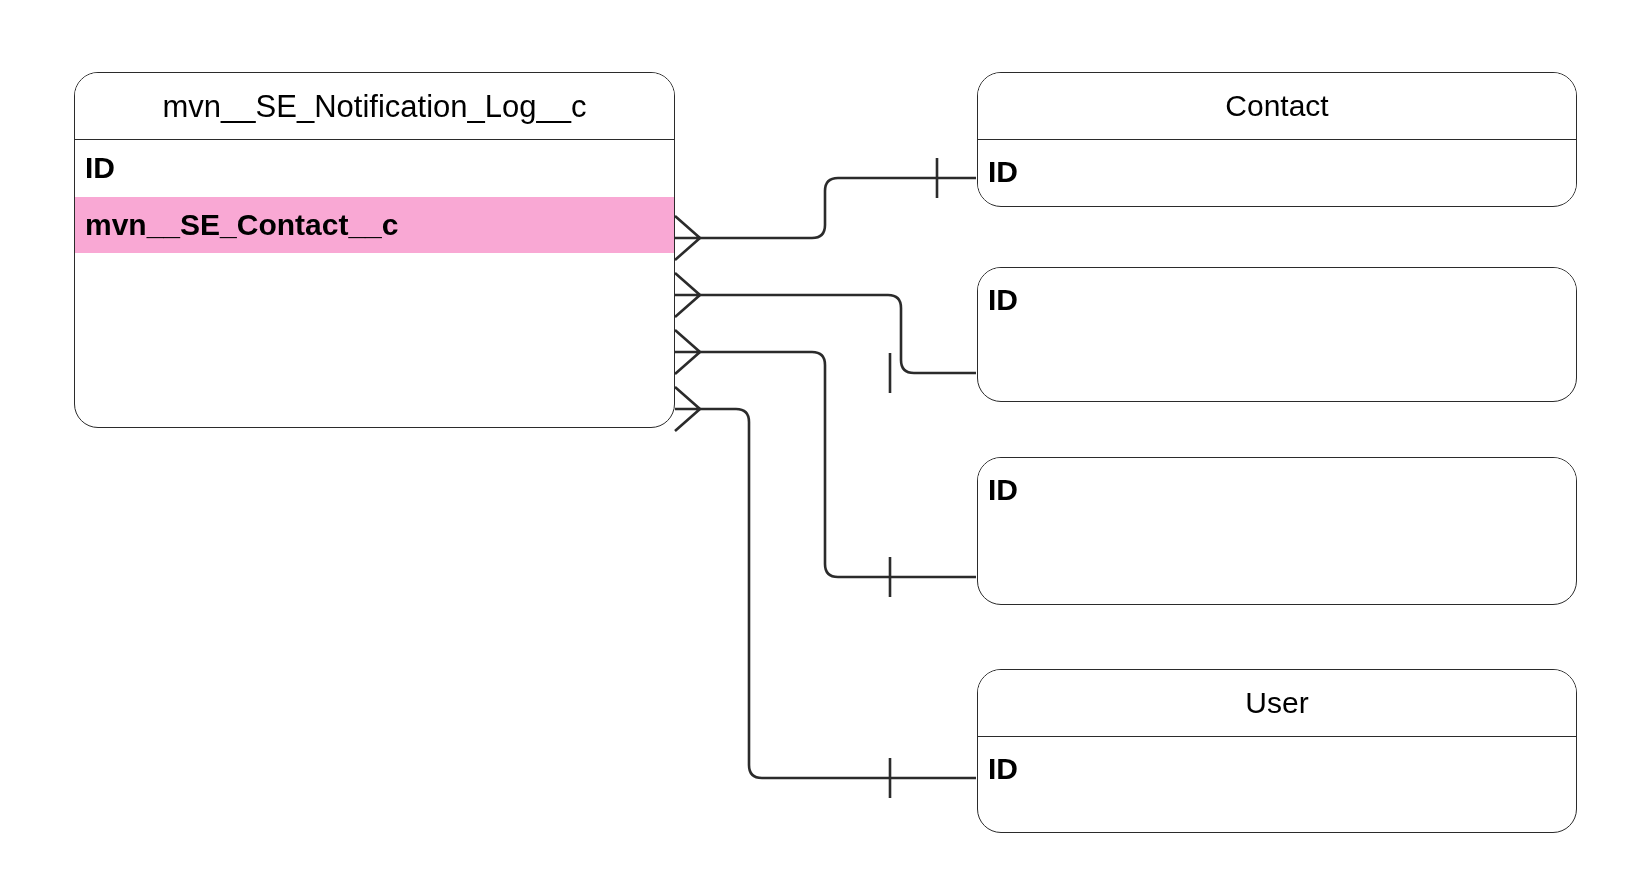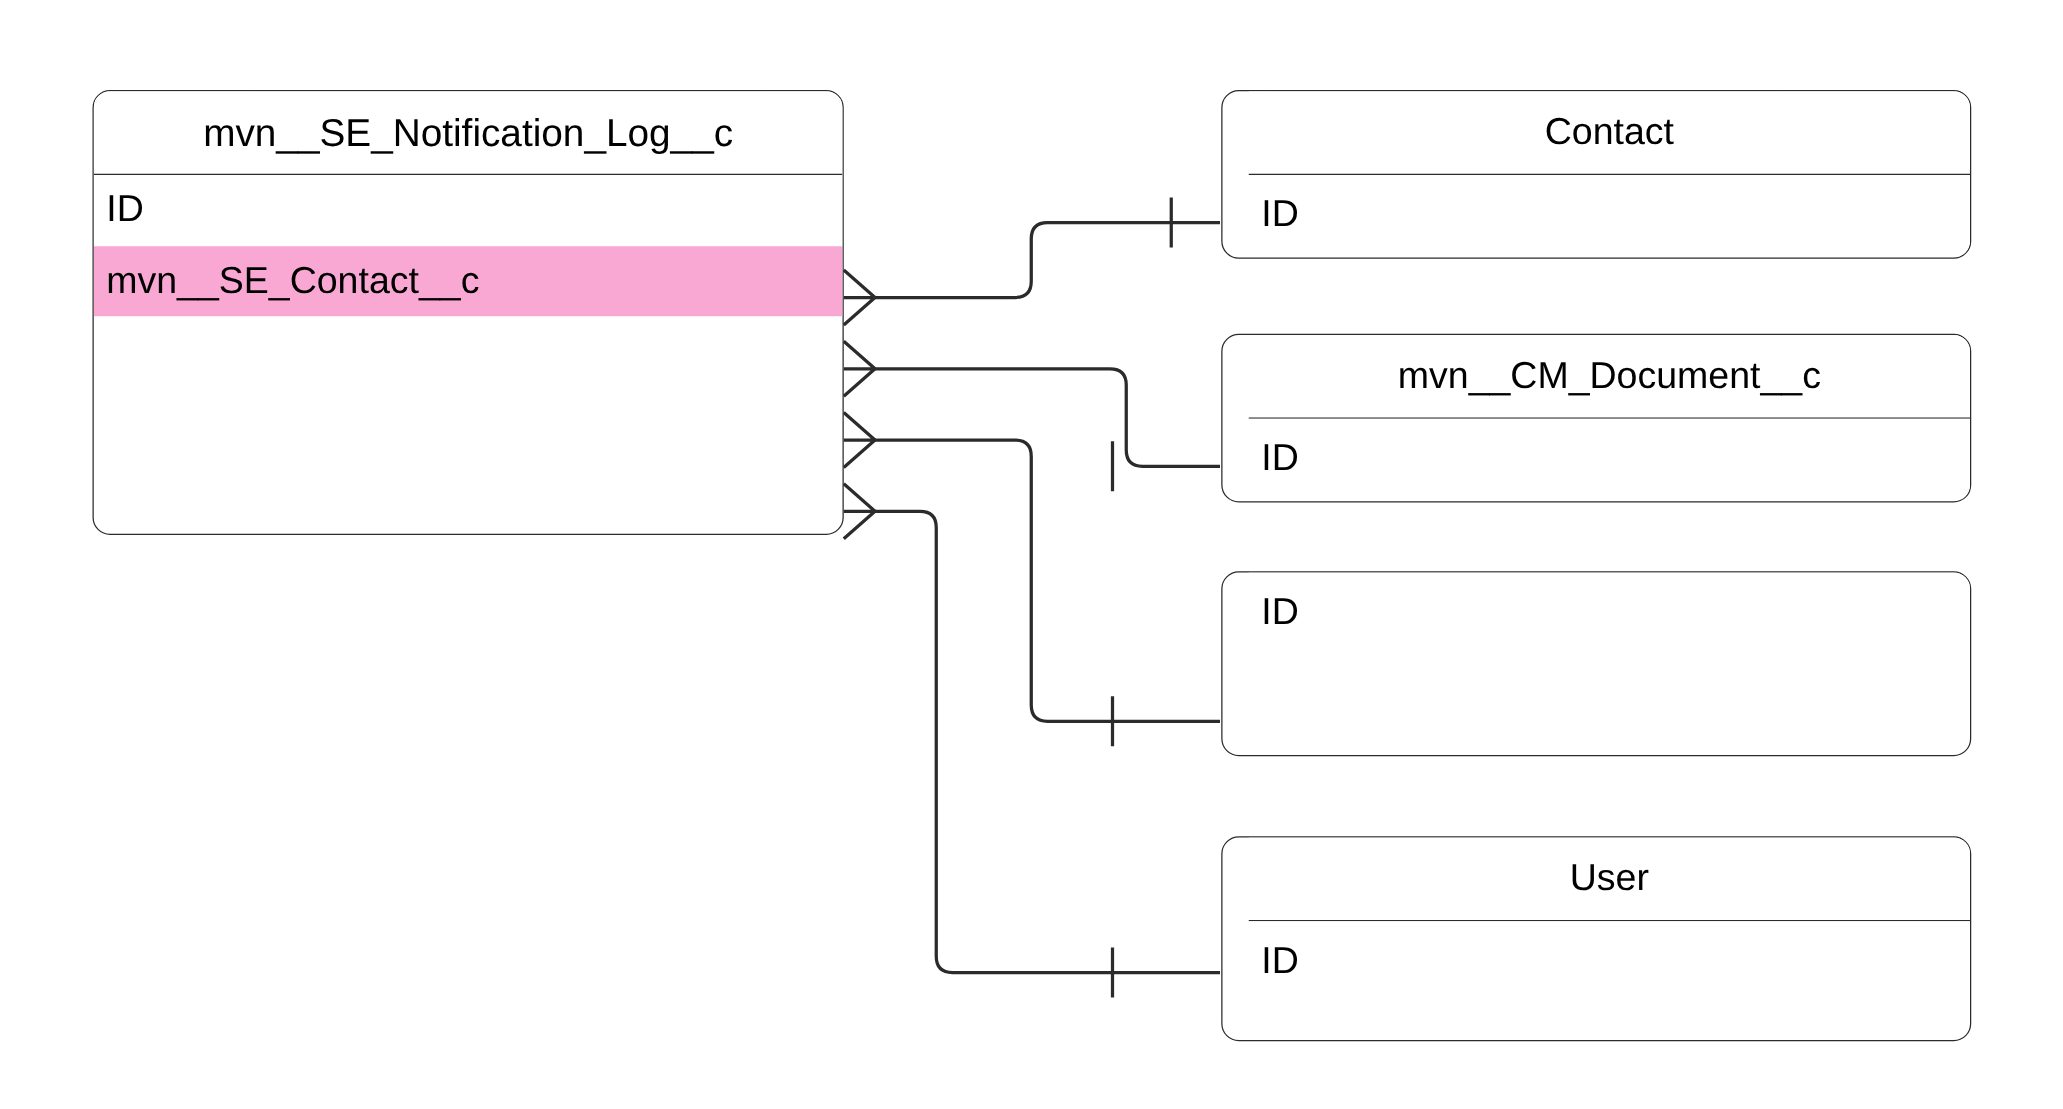--- a/index.html
+++ b/index.html
@@ -26,39 +26,40 @@
     top: 0;
     width: 1650px;
     height: 887px;
     pointer-events: none;
   }
   .entity {
     position: absolute;
     box-sizing: border-box;
     background: #ffffff;
     border: 1.6px solid #2b2b2b;
-    border-radius: 14px;
+    border-radius: 24px;
     overflow: hidden;
   }
   .entity-title {
     box-sizing: border-box;
     text-align: center;
     color: #000000;
     font-size: 30px;
     line-height: 1;
     display: flex;
     align-items: center;
     justify-content: center;
     border-bottom: 1.6px solid #2b2b2b;
     background: #ffffff;
     white-space: nowrap;
     overflow: hidden;
   }
   .attr-list {
     display: block;
+    font-weight: bold;
   }
   .attr-row {
     box-sizing: border-box;
     color: #000000;
     font-size: 30px;
     line-height: 1;
     display: flex;
     align-items: center;
     padding-left: 10px;
     background: #ffffff;
@@ -79,21 +80,20 @@
     height: 67px;
     font-size: 31px;
   }
   #entity-notification-log .attr-row {
     height: 56.5px;
   }
   
   .entity-right {
     left: 977px;
     width: 600px;
-    padding-left: 21px;
   }
   .entity-right .entity-title {
     height: 67px;
   }
   .entity-right .attr-row {
     height: 64px;
   }
   #entity-contact    { top: 72px;  height: 135px; }
   #entity-cm-document { top: 267px; height: 135px; }
   #entity-cm-document-version { top: 457px; height: 148px; }
@@ -154,21 +154,20 @@
   </div>
 
   <div class="entity entity-right" id="entity-contact">
     <div class="entity-title">Contact</div>
     <div class="attr-list">
       <div class="attr-row">ID</div>
     </div>
   </div>
 
   <div class="entity entity-right" id="entity-cm-document">
-    <div class="entity-title">mvn__CM_Document__c</div>
     <div class="attr-list">
       <div class="attr-row">ID</div>
     </div>
   </div>
 
   <div class="entity entity-right" id="entity-cm-document-version">
     <div class="attr-list">
       <div class="attr-row">ID</div>
     </div>
   </div>

